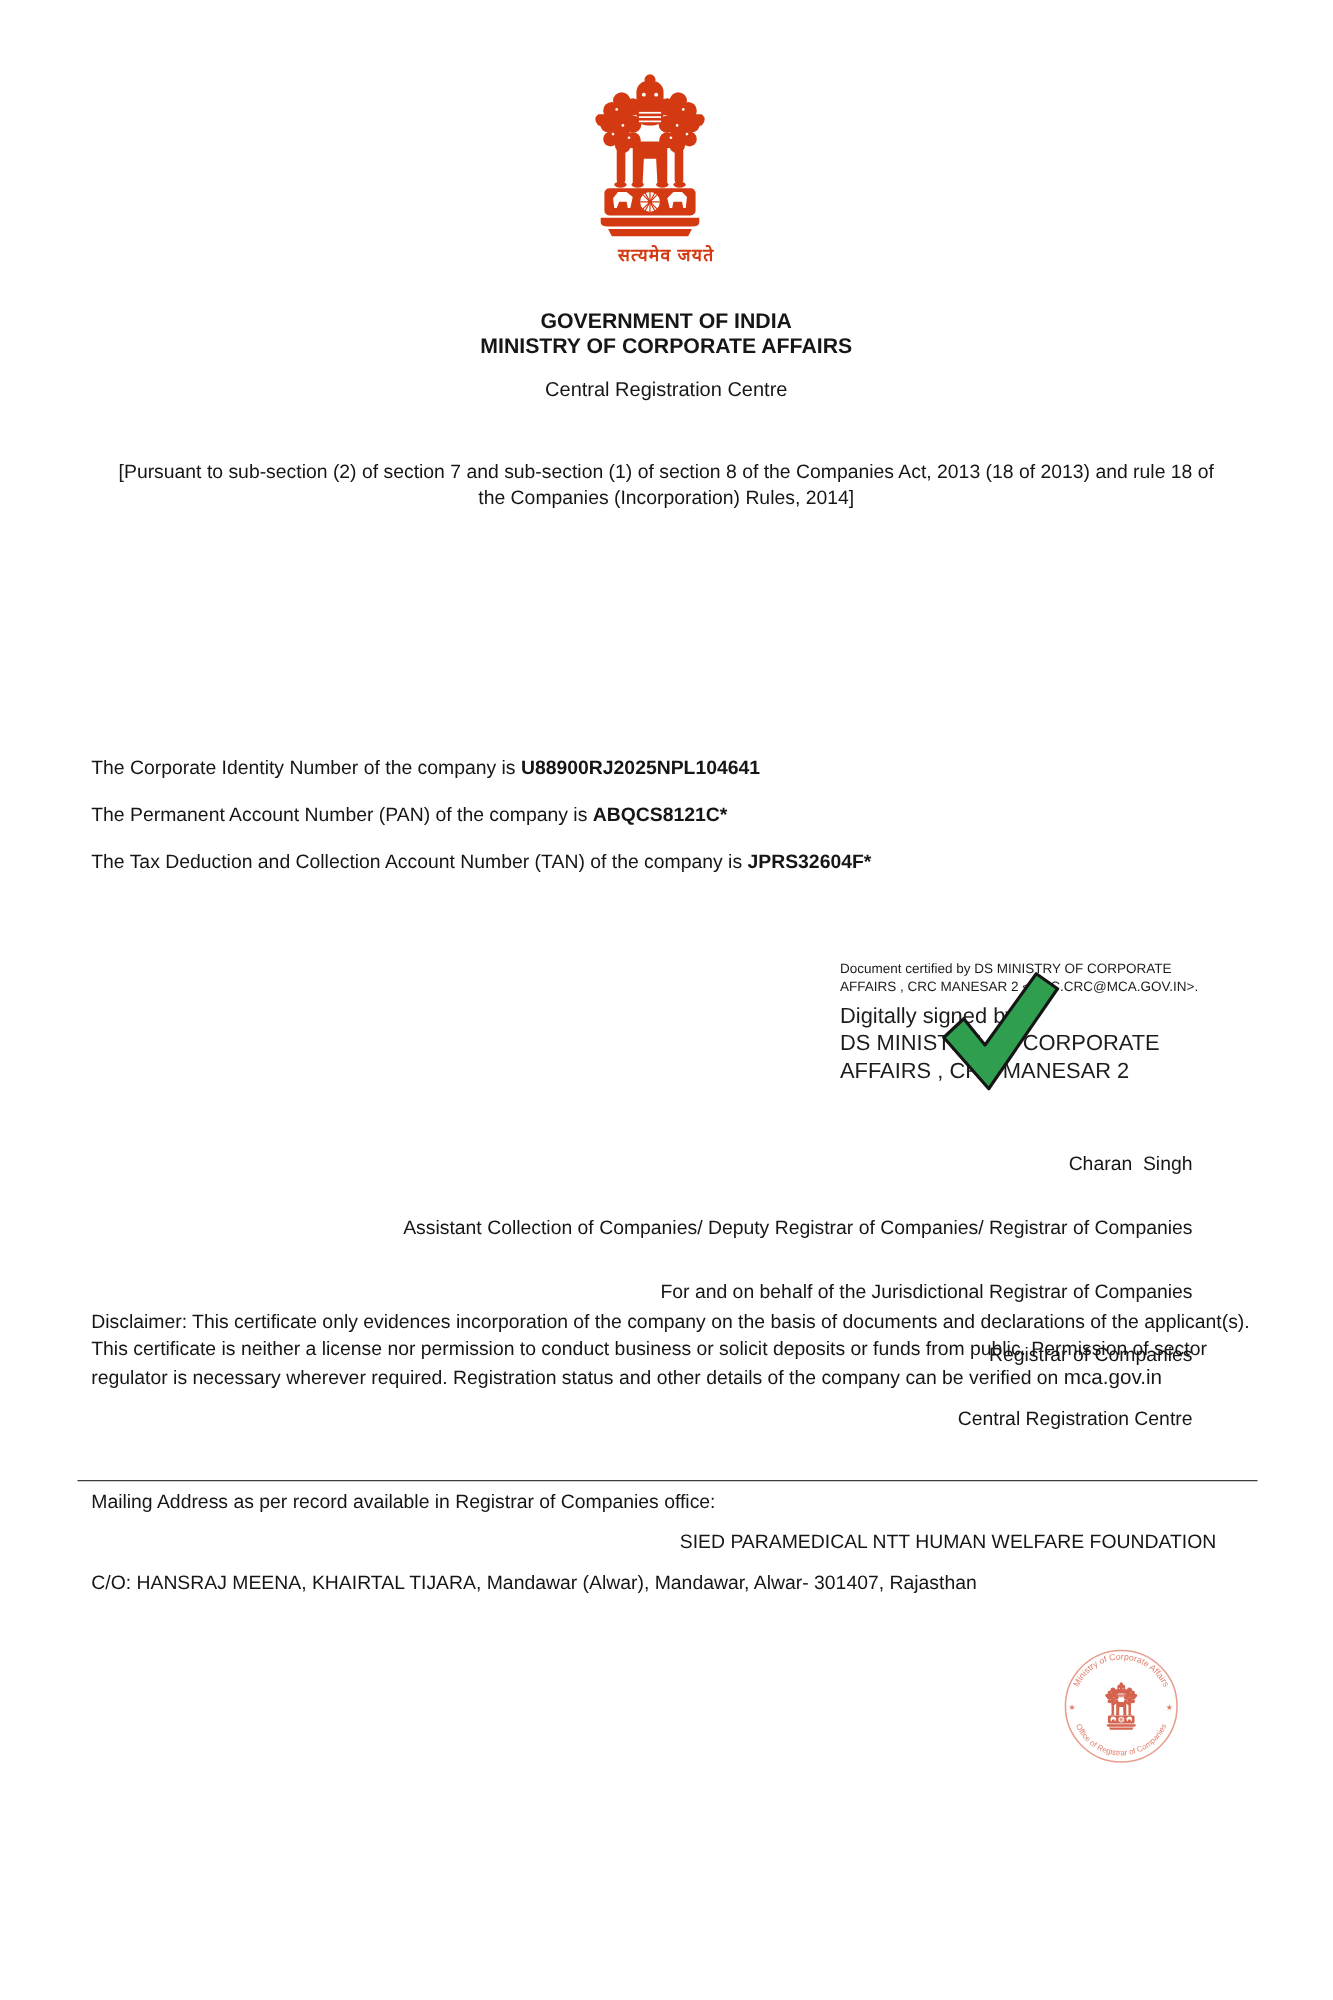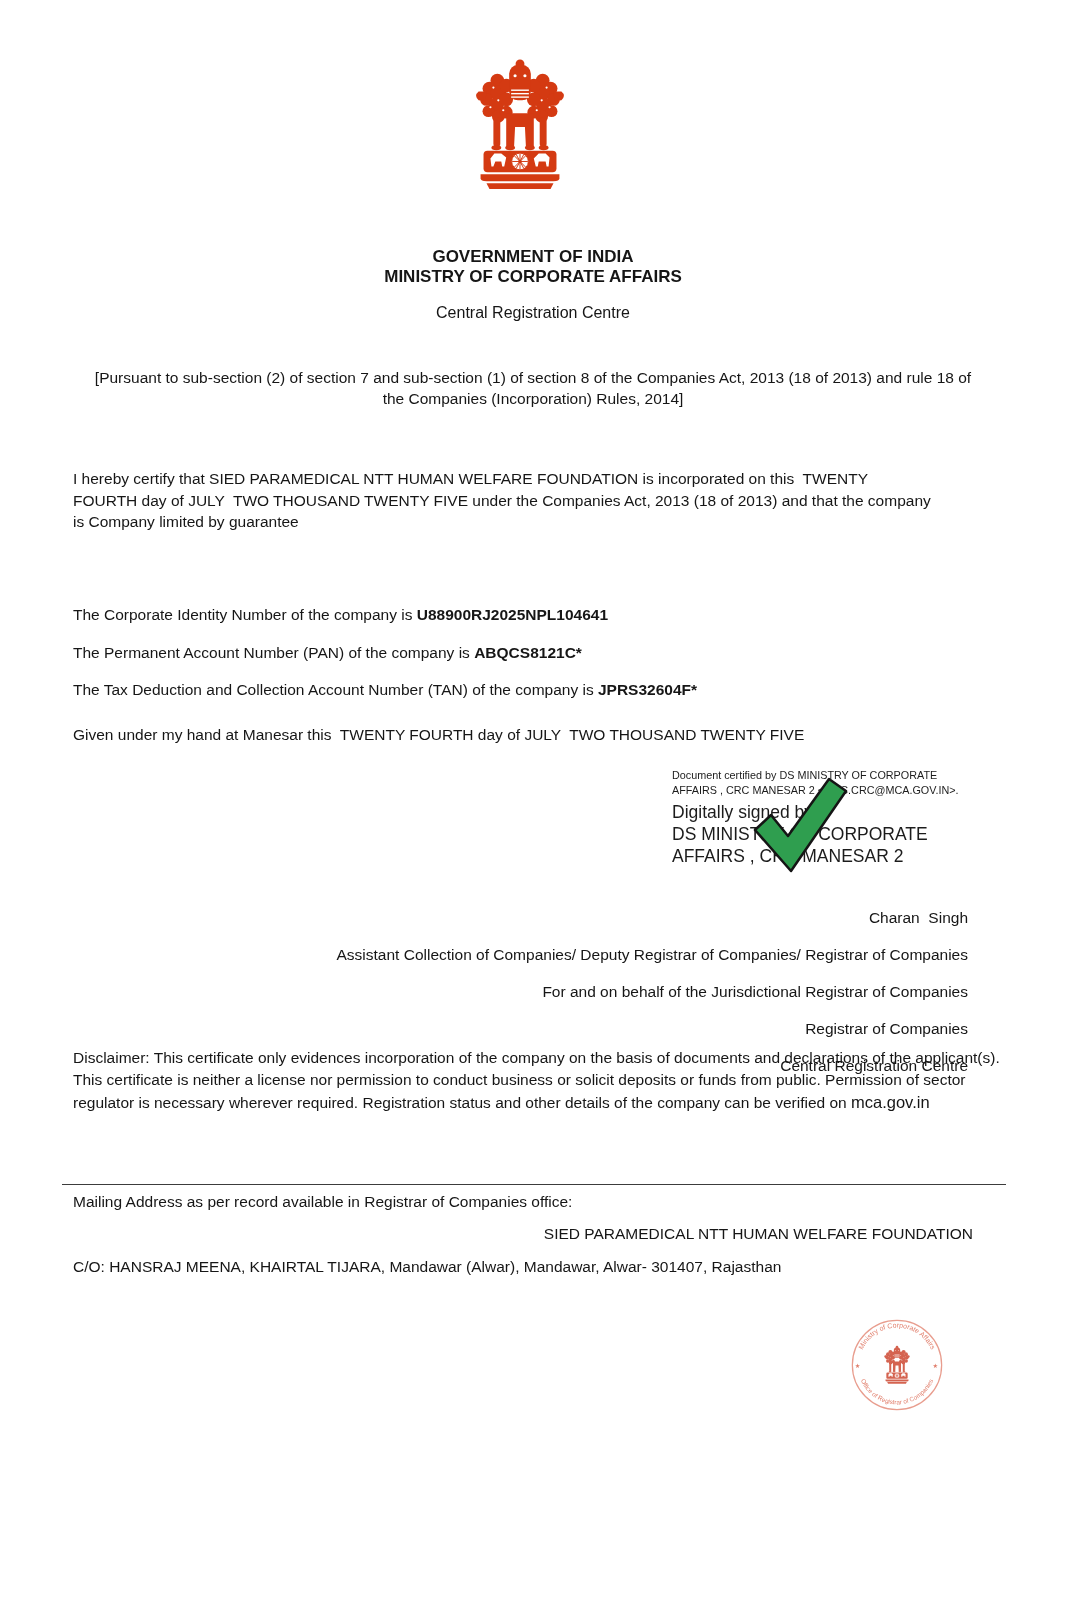--- a/index.html
+++ b/index.html
@@ -13,21 +13,21 @@
   .prewrap{white-space:pre-wrap;}
   .hdr-line{font-size:17px;font-weight:700;line-height:20px;}
   .hdr-sub{font-size:16px;line-height:19px;}
   .hdr-title{font-size:17px;font-weight:700;}
   .pursuant{font-size:15.5px;line-height:21px;}
   .body-text{font-size:15.5px;line-height:21.5px;}
   .field-line{font-size:15.5px;}
   .field-line b{font-weight:700;}
   .cert-note{font-size:10.8px;line-height:14.8px;color:#1c1c1c;}
   .sig-big{font-size:17.5px;line-height:22px;color:#1c1c1c;}
-  .roles p{margin:4px;height:33px;font-size:15.5px;}
+  .roles p{margin:18px;height:33px;font-size:15.5px;}
   .disclaimer{font-size:15.5px;line-height:22px;}
   .mca-link{font-size:16.5px;}
   .rule{position:absolute;border-top:1.6px solid #3c3c3c;height:0;}
   .mail-line{font-size:15.5px;}
   .motto{font-size:14px;letter-spacing:1px;font-weight:600;}
 </style>
 </head>
 <body>
 
 <div class="page">
@@ -97,41 +97,40 @@
         <line x1="46" y1="99.6" x2="54" y2="114.4"></line>
         <line x1="46" y1="114.4" x2="54" y2="99.6"></line>
       </g>
       <circle cx="50" cy="107" r="1.7" fill="currentColor"></circle>
     </symbol>
   </svg>
 
   <svg class="abs" style="left:464px;top:56px;color:#d43a12;" width="112" height="138" viewBox="0 0 100 140">
     <use href="#emblem"></use>
   </svg>
+  <div class="abs center motto" style="left:0;top:194px;width:100%;color:#d43a12;">सत्यमेव जयते</div>
 
   <div class="abs center" style="left:0;top:247px;width:100%;">
     <div class="hdr-line">GOVERNMENT OF INDIA</div>
     <div class="hdr-line">MINISTRY OF CORPORATE AFFAIRS</div>
   </div>
   <div class="abs center hdr-sub" style="left:0;top:303px;width:100%;">Central Registration Centre</div>
   <div class="abs center pursuant" style="left:90px;top:367px;width:886px;">[Pursuant to sub-section (2) of section 7 and sub-section (1) of section 8 of the Companies Act, 2013 (18 of 2013) and rule 18 of the Companies (Incorporation) Rules, 2014]</div>
 
-  <div class="abs body-text prewrap" style="left:73px;top:468px;width:862px;">I hereby certify that SIED PARAMEDICAL NTT HUMAN WELFARE FOUNDATION is incorporated on this  TWENTY FOURTH day of JULY  TWO THOUSAND TWENTY FIVE under the Companies Act, 2013 (18 of 2013) and that the company is Company limited by guarantee</div>
 
   <div class="abs field-line" style="left:73px;top:606px;">
     <span>The Corporate Identity Number of the company is </span><b>U88900RJ2025NPL104641</b>
   </div>
   <div class="abs field-line" style="left:73px;top:644px;">
     <span>The Permanent Account Number (PAN) of the company is </span><b>ABQCS8121C*</b>
   </div>
   <div class="abs field-line" style="left:73px;top:681px;">
     <span>The Tax Deduction and Collection Account Number (TAN) of the company is </span><b>JPRS32604F*</b>
   </div>
 
-  <div class="abs field-line prewrap" style="left:73px;top:726px;width:900px;">Given under my hand at Manesar this  TWENTY FOURTH day of JULY  TWO THOUSAND TWENTY FIVE</div>
 
   <div class="abs cert-note" style="left:672px;top:768px;width:300px;">Document certified by DS MINISTRY OF CORPORATE AFFAIRS , CRC MANESAR 2 &lt;ROC.CRC@MCA.GOV.IN&gt;.</div>
   <div class="abs sig-big" style="left:672px;top:801px;width:330px;">
     <div>Digitally signed by</div>
     <div>DS MINISTRY OF CORPORATE</div>
     <div>AFFAIRS , CRC MANESAR 2</div>
   </div>
   <svg class="abs" style="left:748px;top:776px;z-index:2;" width="104" height="100" viewBox="0 0 100 100">
     <polygon points="5,54 21,39 38,60 79,3 96,15 41,95" fill="#2f9e4f" stroke="#151515" stroke-width="2.5" stroke-linejoin="round"></polygon>
   </svg>

